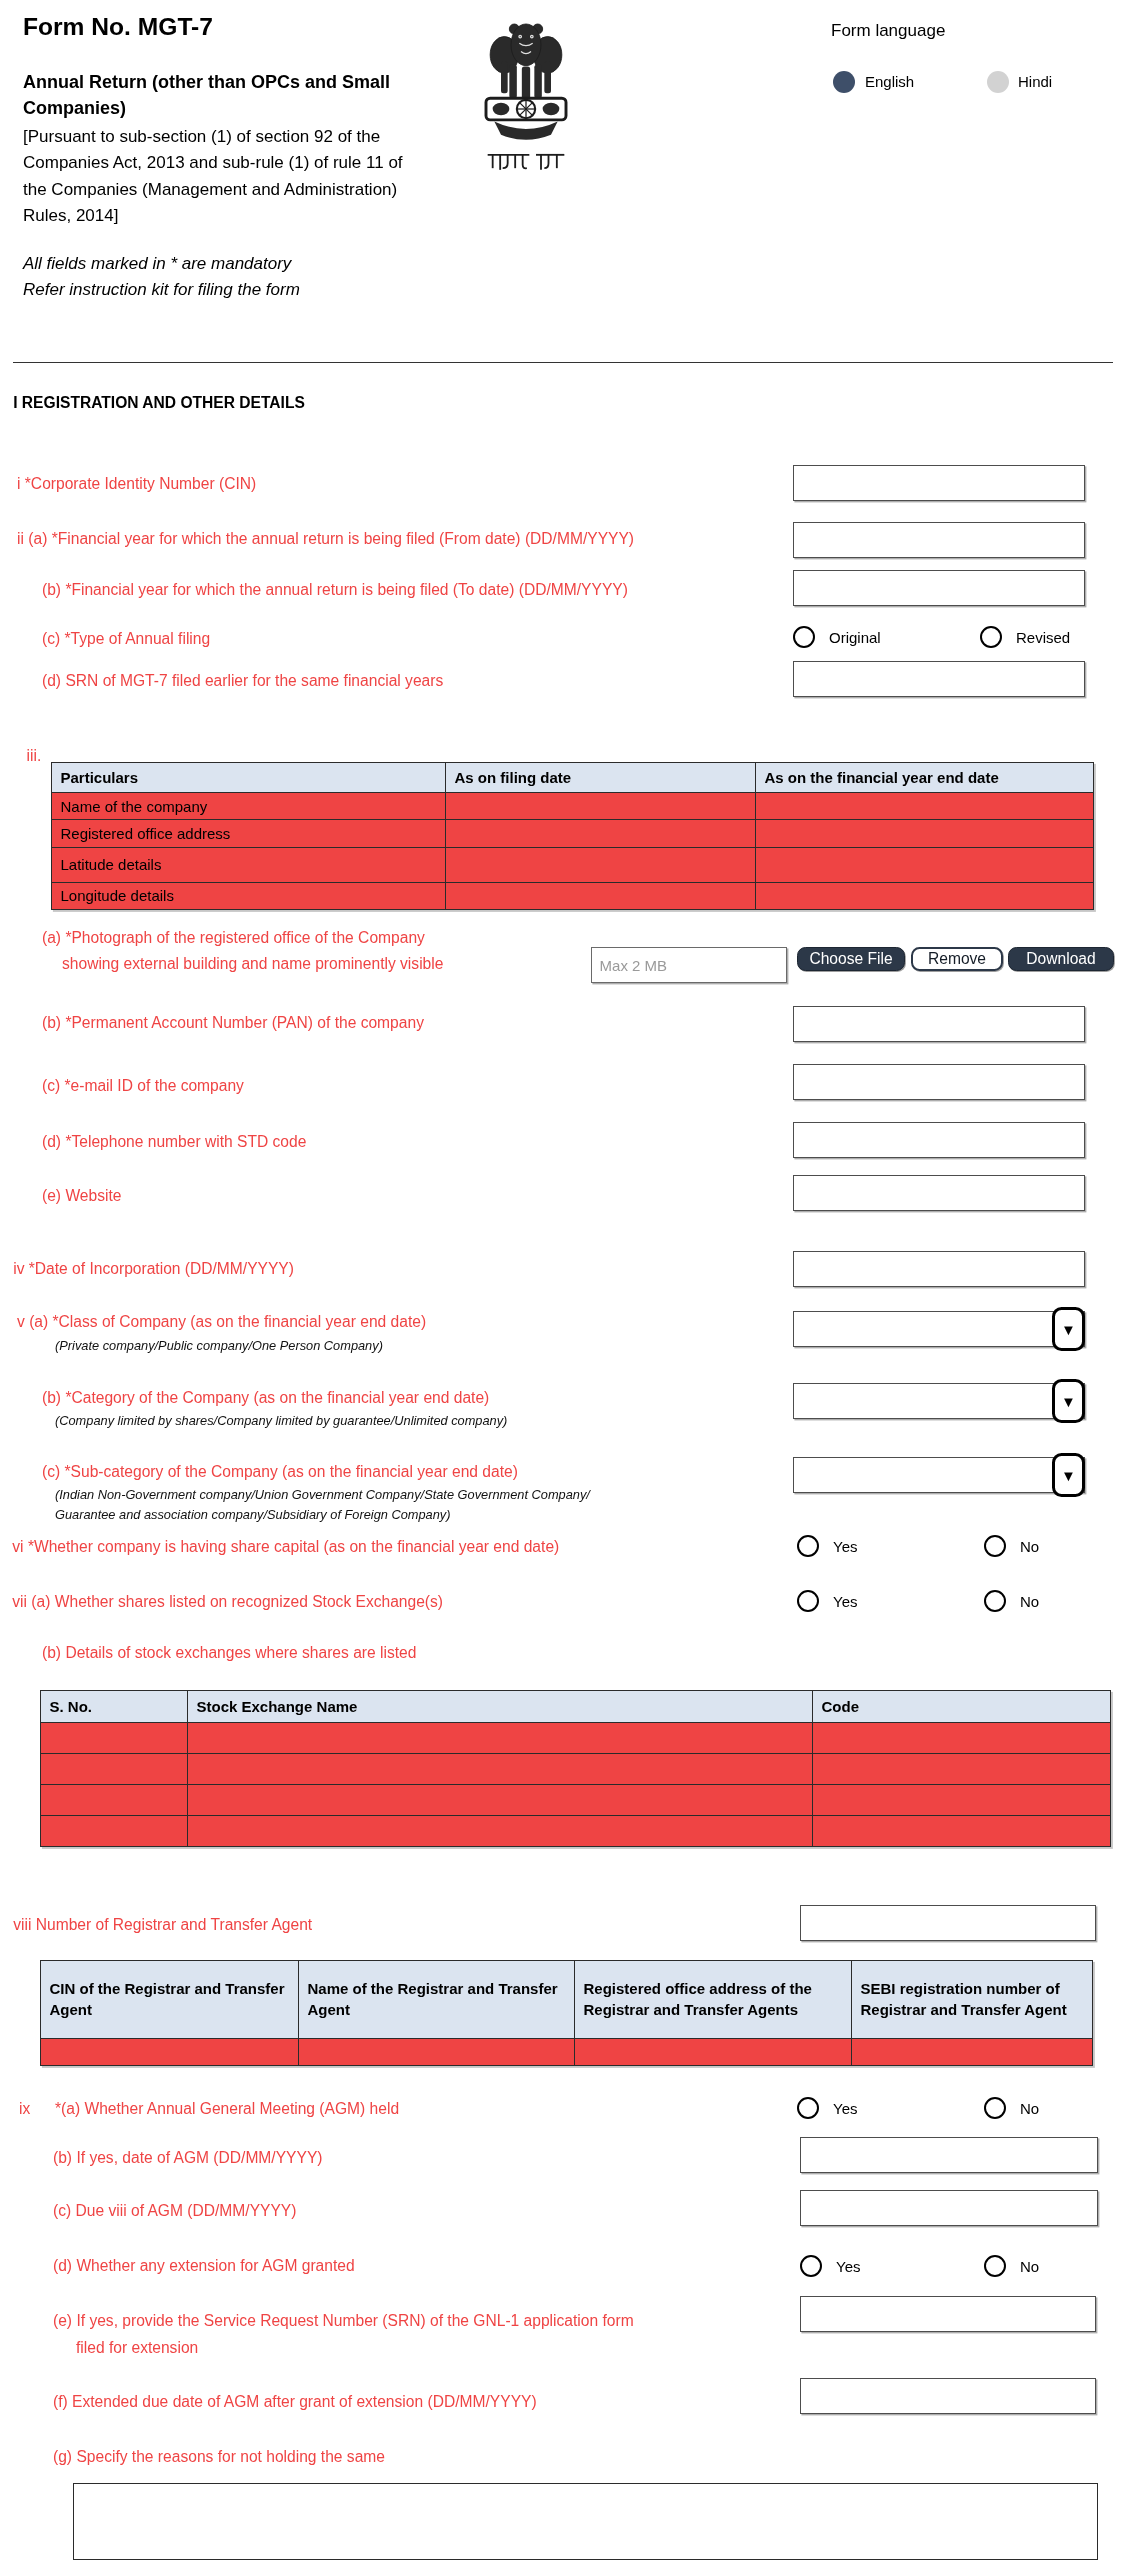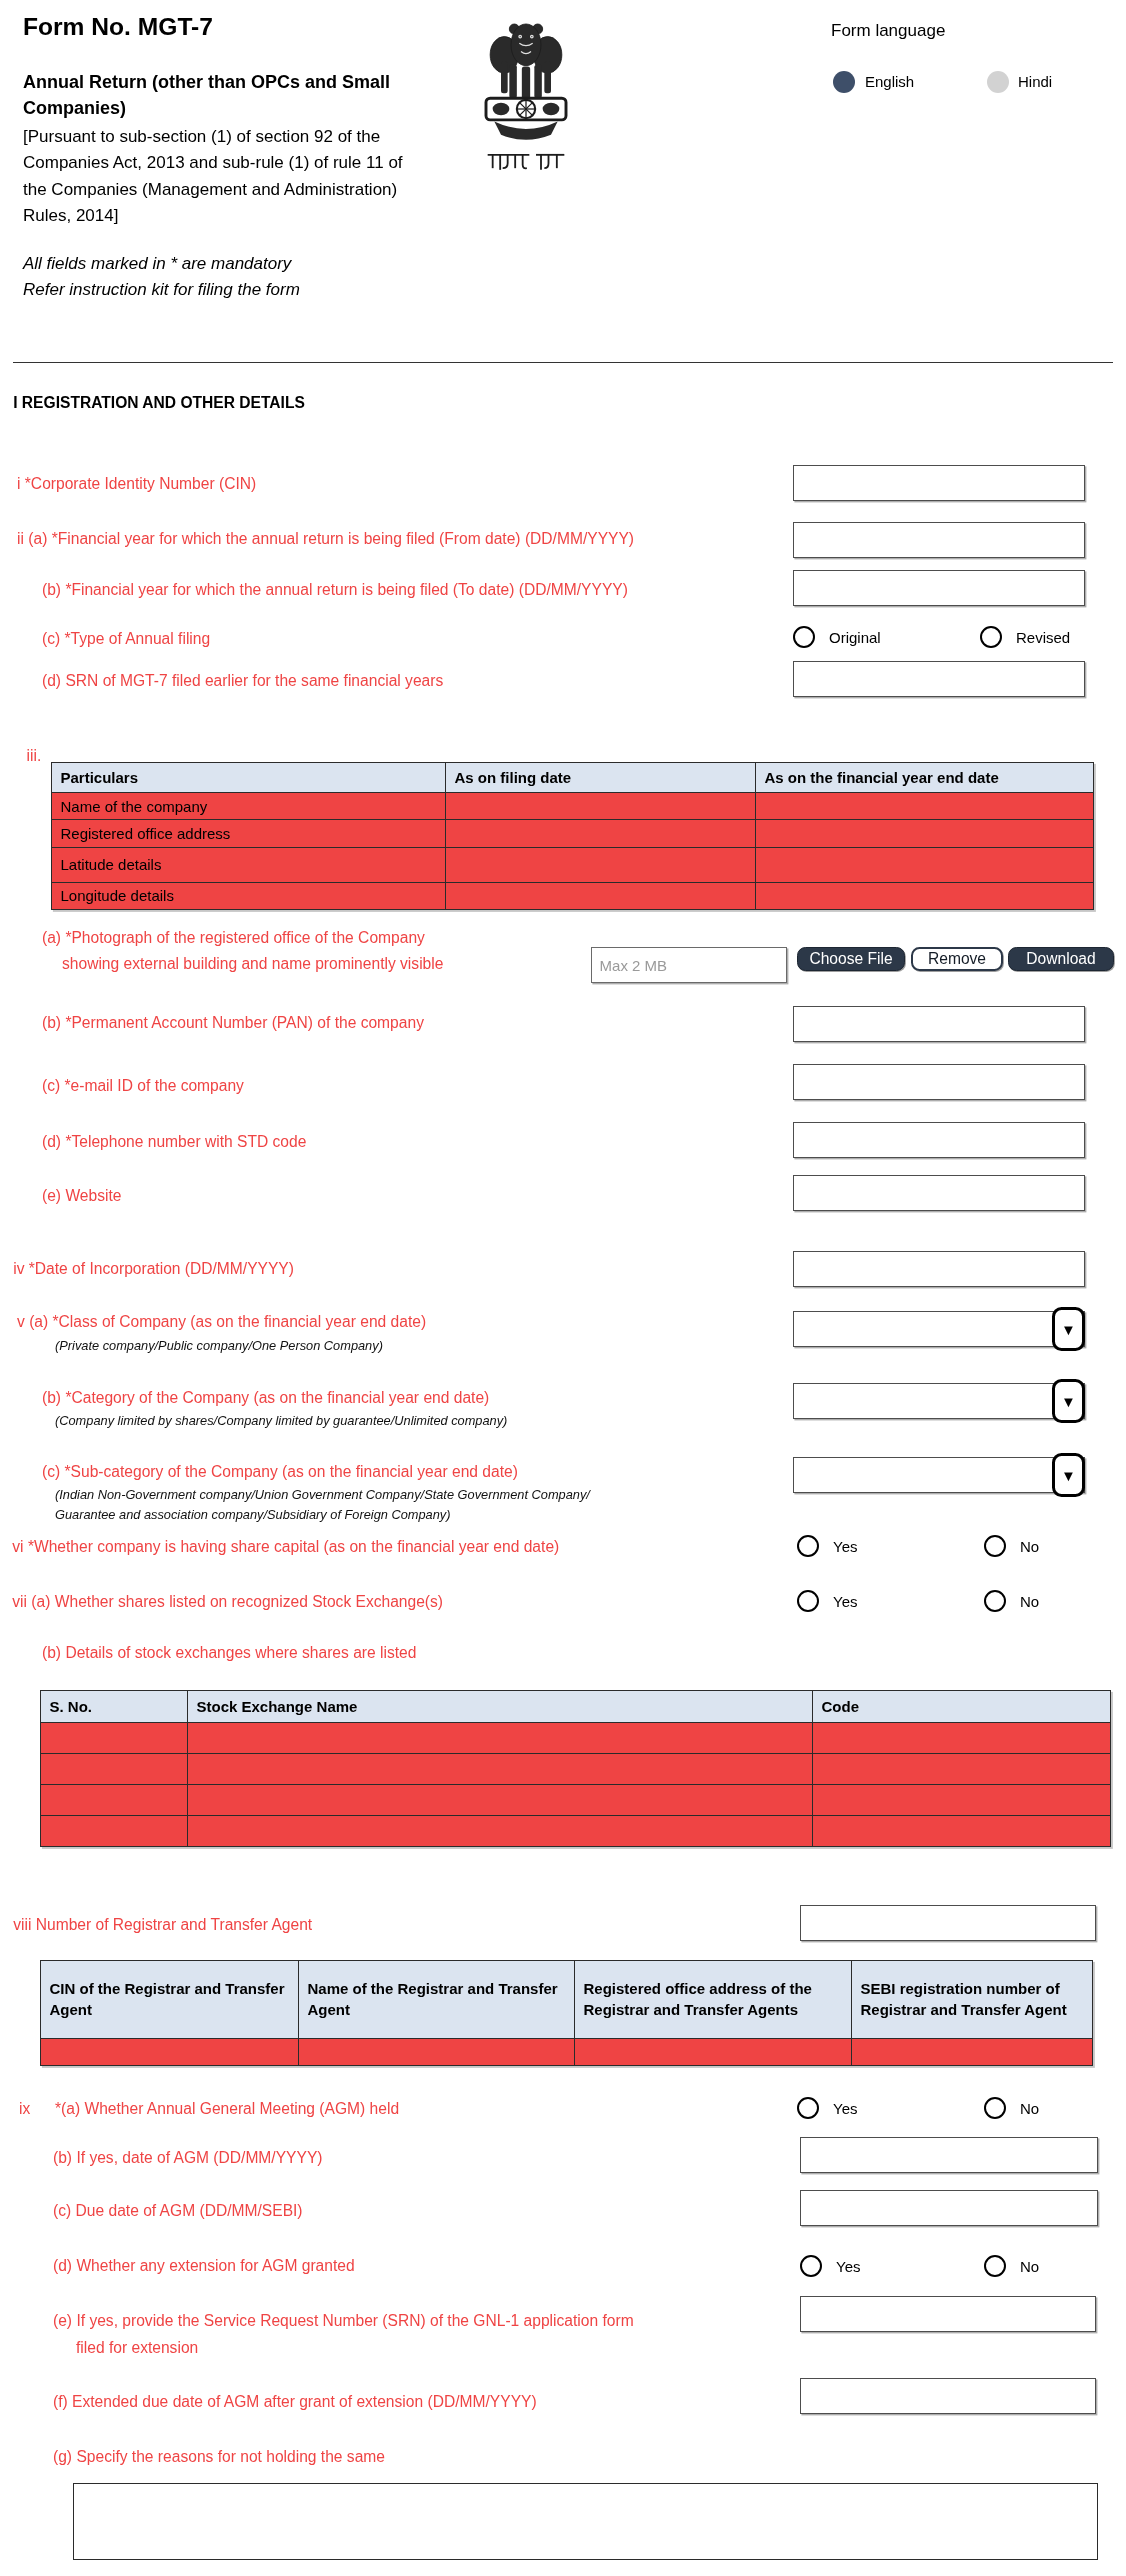--- a/index.html
+++ b/index.html
@@ -281,21 +281,21 @@
   <div class="lbl" style="left:19px;top:2100px;">ix</div>
   <div class="lbl" style="left:55px;top:2100px;">*(a) Whether Annual General Meeting (AGM) held</div>
   <div class="radio" style="left:797px;top:2097px;"></div>
   <div class="rlabel" style="left:833px;top:2100px;">Yes</div>
   <div class="radio" style="left:984px;top:2097px;"></div>
   <div class="rlabel" style="left:1020px;top:2100px;">No</div>
 
   <div class="lbl" style="left:53px;top:2149px;">(b) If yes, date of AGM (DD/MM/YYYY)</div>
   <input class="inputbox" style="left: 800px; top: 2137px; width: 298px;" value="">
 
-  <div class="lbl" style="left:53px;top:2202px;">(c) Due date of AGM (DD/MM/SEBI)</div>
+  <div class="lbl" style="left:53px;top:2202px;">(c) Due viii of AGM (DD/MM/YYYY)</div>
   <input class="inputbox" style="left: 800px; top: 2190px; width: 298px;" value="">
 
   <div class="lbl" style="left:53px;top:2257px;">(d) Whether any extension for AGM granted</div>
   <div class="radio" style="left:800px;top:2255px;"></div>
   <div class="rlabel" style="left:836px;top:2258px;">Yes</div>
   <div class="radio" style="left:984px;top:2255px;"></div>
   <div class="rlabel" style="left:1020px;top:2258px;">No</div>
 
   <div class="lbl" style="left:53px;top:2312px;">(e) If yes, provide the Service Request Number (SRN) of the GNL-1 application form</div>
   <div class="lbl" style="left:76px;top:2339px;">filed for extension</div>

